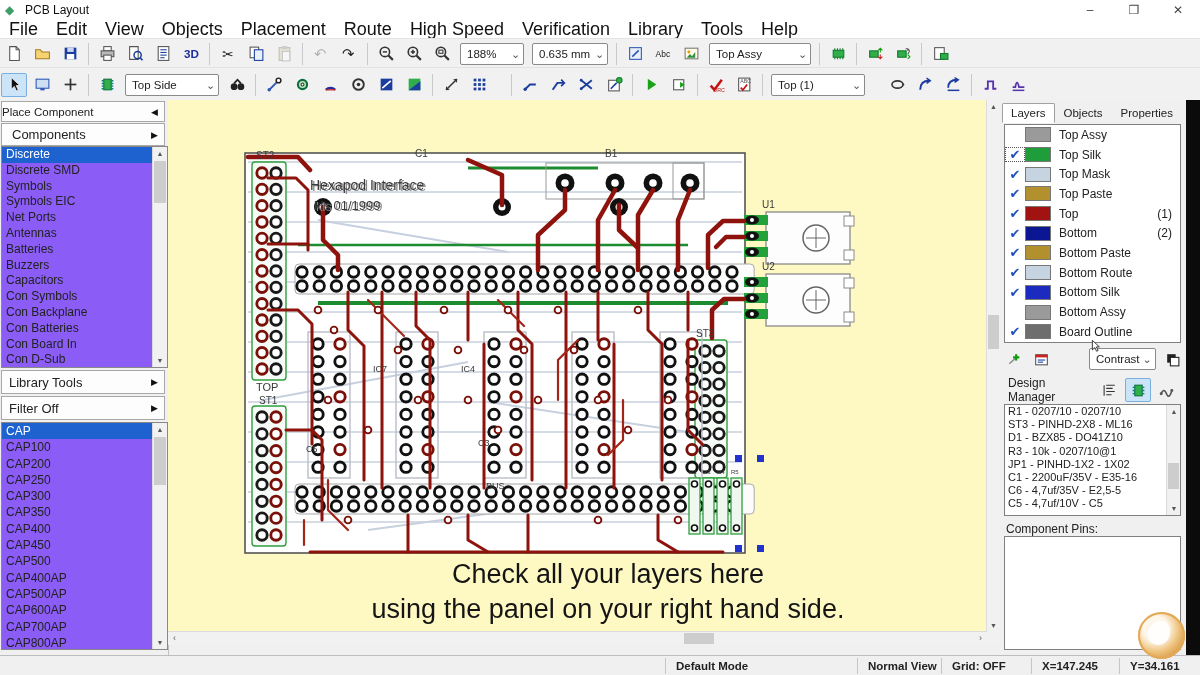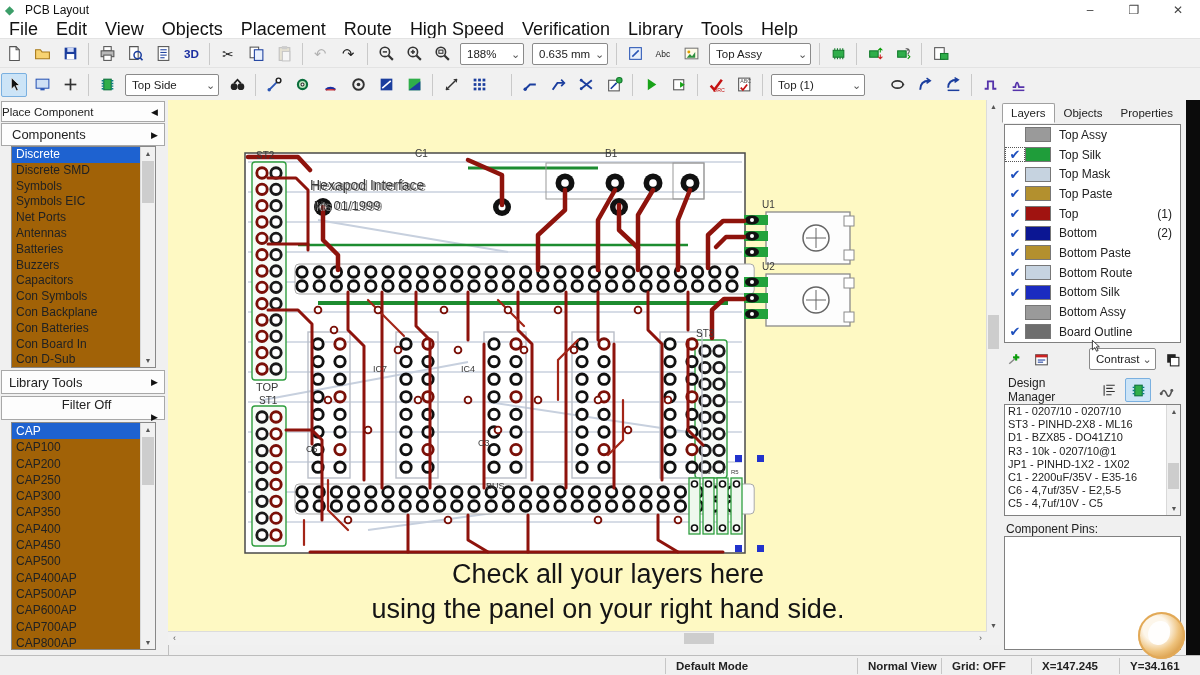--- a/index.html
+++ b/index.html
@@ -31,22 +31,22 @@
   .selv{padding-left:6px;flex:1;white-space:nowrap;overflow:hidden;}
   .selc{width:15px;text-align:center;color:#555;font-size:11px;line-height:18px;}
 
   
   #leftpanel{position:absolute;left:0;top:100px;width:168px;height:555px;background:#f0f0f0;border-right:1px solid #c0c0c0;}
   .lp-header{position:absolute;left:1px;width:164px;background:#fdfdfd;border:1px solid #a8a8a8;display:flex;align-items:center;box-sizing:border-box;}
   .lp-header .arr{margin-left:auto;margin-right:6px;font-size:9px;color:#111;}
   #hdr-place{top:1px;height:21px;font-size:11.5px;}
   #hdr-components{top:23px;height:23px;font-size:13px;padding-left:10px;}
   #hdr-library{top:270px;height:24px;font-size:13px;padding-left:7px;}
-  #hdr-filter{top:296px;height:24px;font-size:13px;padding-left:7px;flex-direction:column;}
-  .lp-list{position:absolute;left:11px;width:145px;background:#a16207;border:1px solid #888;box-sizing:border-box;overflow:hidden;}
+  #hdr-filter{top:296px;height:24px;font-size:13px;padding-left:7px;}
+  .lp-list{position:absolute;left:1px;width:167px;background:#8b5cf6;border:1px solid #888;box-sizing:border-box;overflow:hidden;}
   #list-groups{top:46px;height:222px;}
   #list-caps{top:322px;height:228px;}
   .lp-row{height:15.8px;line-height:15.8px;padding-left:4px;font-size:12px;white-space:nowrap;}
   #list-caps .lp-row{height:16.3px;line-height:16.3px;}
   .lp-row.selected{background:#1e62d0;color:#fff;}
   .vscroll{position:absolute;right:0;top:0;width:14px;background:#f1f1f1;border-left:1px solid #d9d9d9;}
   .vscroll .sarr{position:absolute;left:0;width:14px;height:13px;font-size:7px;color:#555;text-align:center;line-height:13px;}
   .vscroll .sthumb{position:absolute;left:1px;width:12px;background:#cdcdcd;}
 
   

